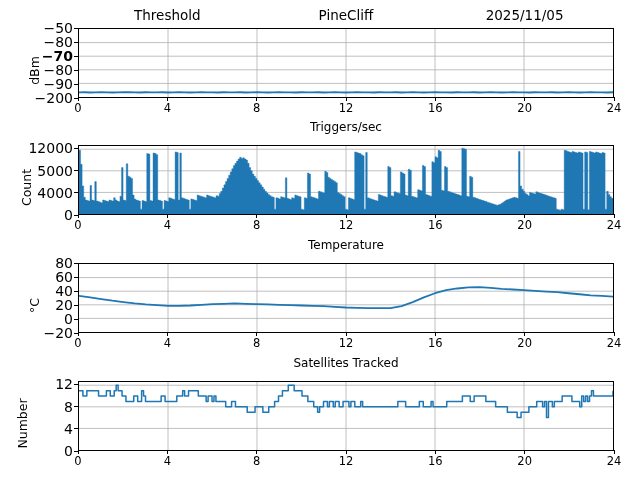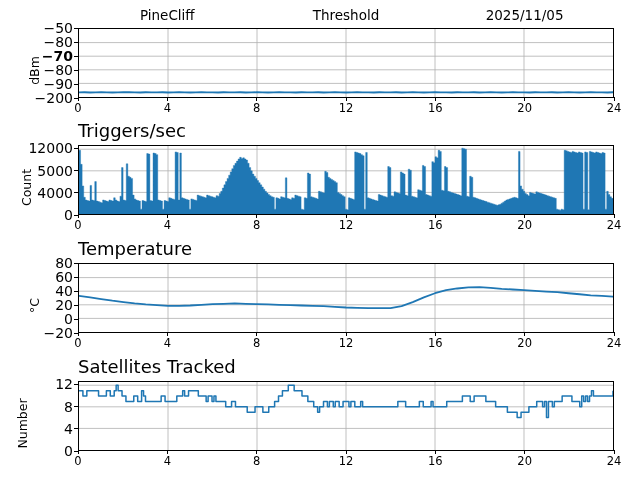--- a/index.html
+++ b/index.html
@@ -43,22 +43,22 @@
   .panel {
     position: absolute;
     left: 0;
     width: 640px;
   }
   .panel-title {
     position: absolute;
     left: 78px;
     width: 536px;
     top: 0px;
-    text-align: left;
-    font-size: 18px;
+    text-align: center;
+    font-size: 12px;
     color: #000000;
     white-space: nowrap;
   }
   .axes {
     position: absolute;
     left: 78px;
     width: 536px;
     border: 1.1px solid #000000;
     box-sizing: border-box;
     background: #ffffff;
@@ -107,22 +107,22 @@
   }
   
   .tickmark { position: absolute; background: #000000; }
 </style>
 </head>
 <body>
 
 <div id="figure">
 
   <div class="suptitle">
+    <div class="seg seg-center">Threshold</div>
     <div class="seg seg-left">PineCliff</div>
-    <div class="seg seg-center">Threshold</div>
     <div class="seg seg-right">2025/11/05</div>
   </div>
 
   <div class="panel" style="top:0px;">
     <div class="axes" id="axes-0" style="top:28px; height:70px;">
       <svg id="svg-0" viewBox="0 0 536 70" preserveAspectRatio="none">
           <line x1="0" x2="536" y1="56" y2="56" stroke="#b0b0b0" stroke-width="0.8" vector-effect="non-scaling-stroke"></line>
           <line x1="0" x2="536" y1="42" y2="42" stroke="#b0b0b0" stroke-width="0.8" vector-effect="non-scaling-stroke"></line>
           <line x1="0" x2="536" y1="28" y2="28" stroke="#b0b0b0" stroke-width="0.8" vector-effect="non-scaling-stroke"></line>
           <line x1="0" x2="536" y1="14" y2="14" stroke="#b0b0b0" stroke-width="0.8" vector-effect="non-scaling-stroke"></line>

